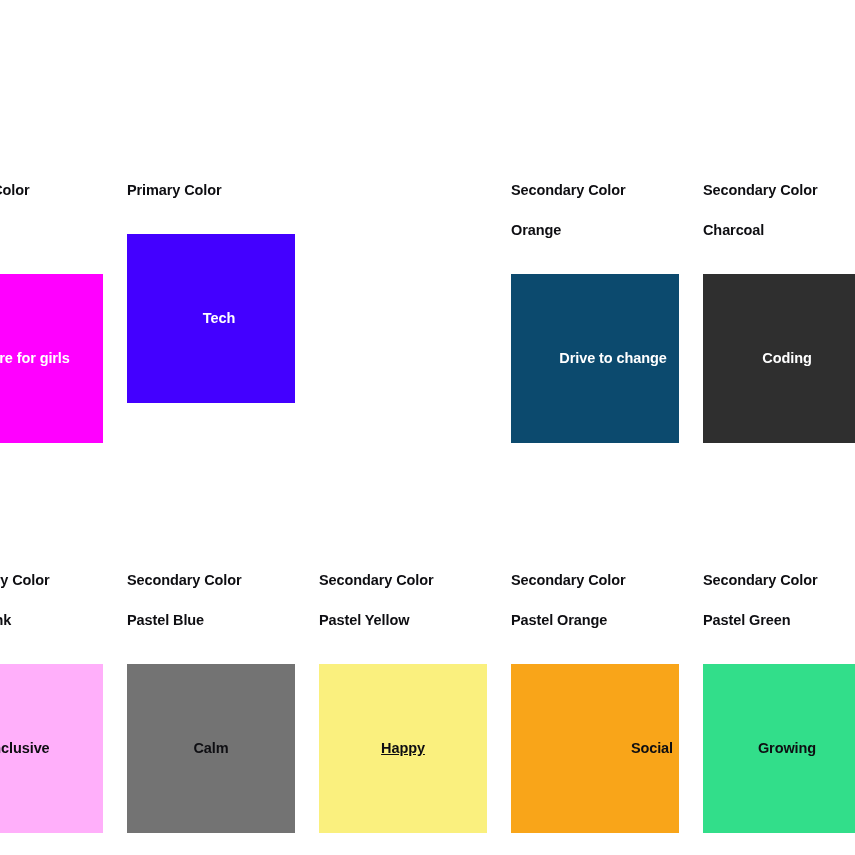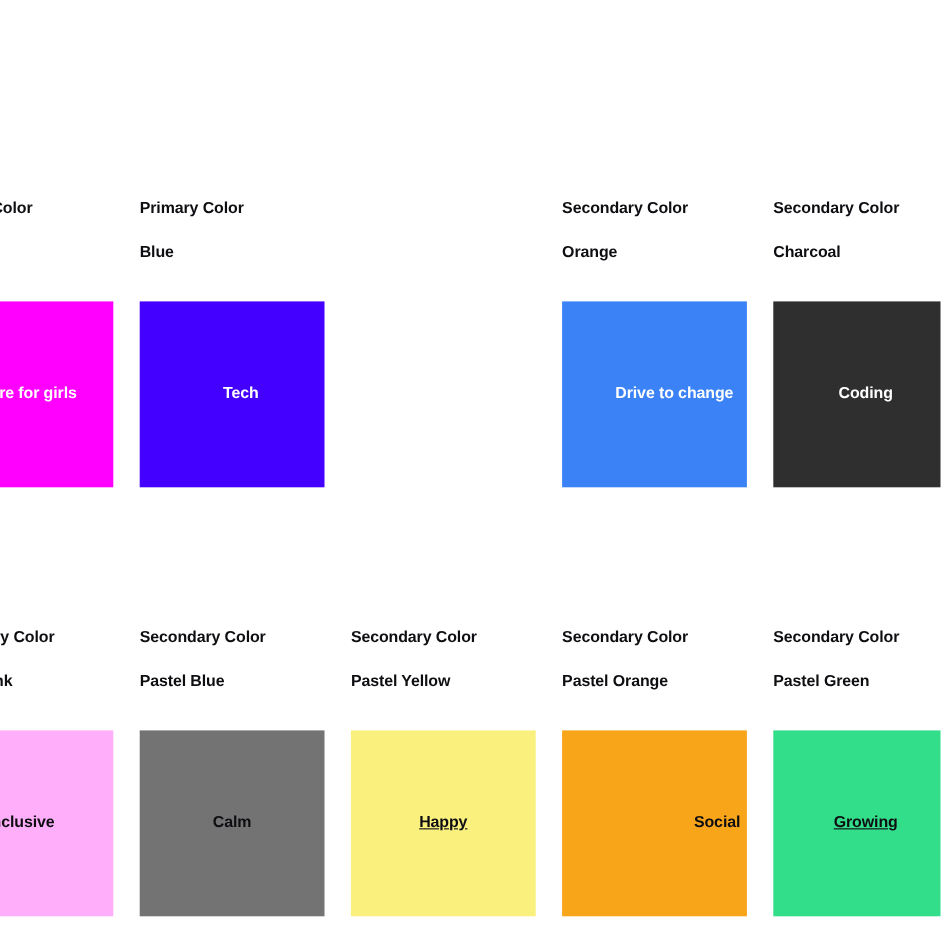--- a/index.html
+++ b/index.html
@@ -92,38 +92,37 @@
         <span class="label-name">Magenta</span>
       </div>
       <div class="swatch-chip" style="background: rgb(255, 0, 255);">
         <span class="swatch-word" style="color: rgb(255, 255, 255);">Future for girls</span>
       </div>
     </div>
 
     <div class="swatch-cell">
       <div class="swatch-label">
         <span class="label-role">Primary Color</span>
-        <span class="label-name">Blue</span>
       </div>
       <div class="swatch-chip" style="background: rgb(67, 0, 255); padding-left: 16px;">
         <span class="swatch-word" style="color: rgb(255, 255, 255);">Tech</span>
       </div>
     </div>
 
     <div class="swatch-cell is-empty">
       
       
     </div>
 
     <div class="swatch-cell">
       <div class="swatch-label">
         <span class="label-role">Secondary Color</span>
         <span class="label-name">Orange</span>
       </div>
-      <div class="swatch-chip" style="background: #3b82f6; padding-left: 36px;">
+      <div class="swatch-chip" style="background: #0c4a6e; padding-left: 36px;">
         <span class="swatch-word" style="color: rgb(255, 255, 255);">Drive to change</span>
       </div>
     </div>
 
     <div class="swatch-cell">
       <div class="swatch-label">
         <span class="label-role">Secondary Color</span>
         <span class="label-name">Charcoal</span>
       </div>
       <div class="swatch-chip" style="background: rgb(47, 47, 47);">
@@ -170,18 +169,18 @@
         <span class="swatch-word" style="color: rgb(14, 14, 18);">Social</span>
       </div>
     </div>
 
     <div class="swatch-cell">
       <div class="swatch-label">
         <span class="label-role">Secondary Color</span>
         <span class="label-name">Pastel Green</span>
       </div>
       <div class="swatch-chip" style="background: rgb(50, 222, 138);">
-        <span class="swatch-word" style="color: rgb(14, 14, 18); text-decoration: underline;">Growing</span>
+        <span class="swatch-word" style="color: rgb(14, 14, 18);">Growing</span>
       </div>
     </div>
 
   </div>
 </div>
 
 </body></html>

